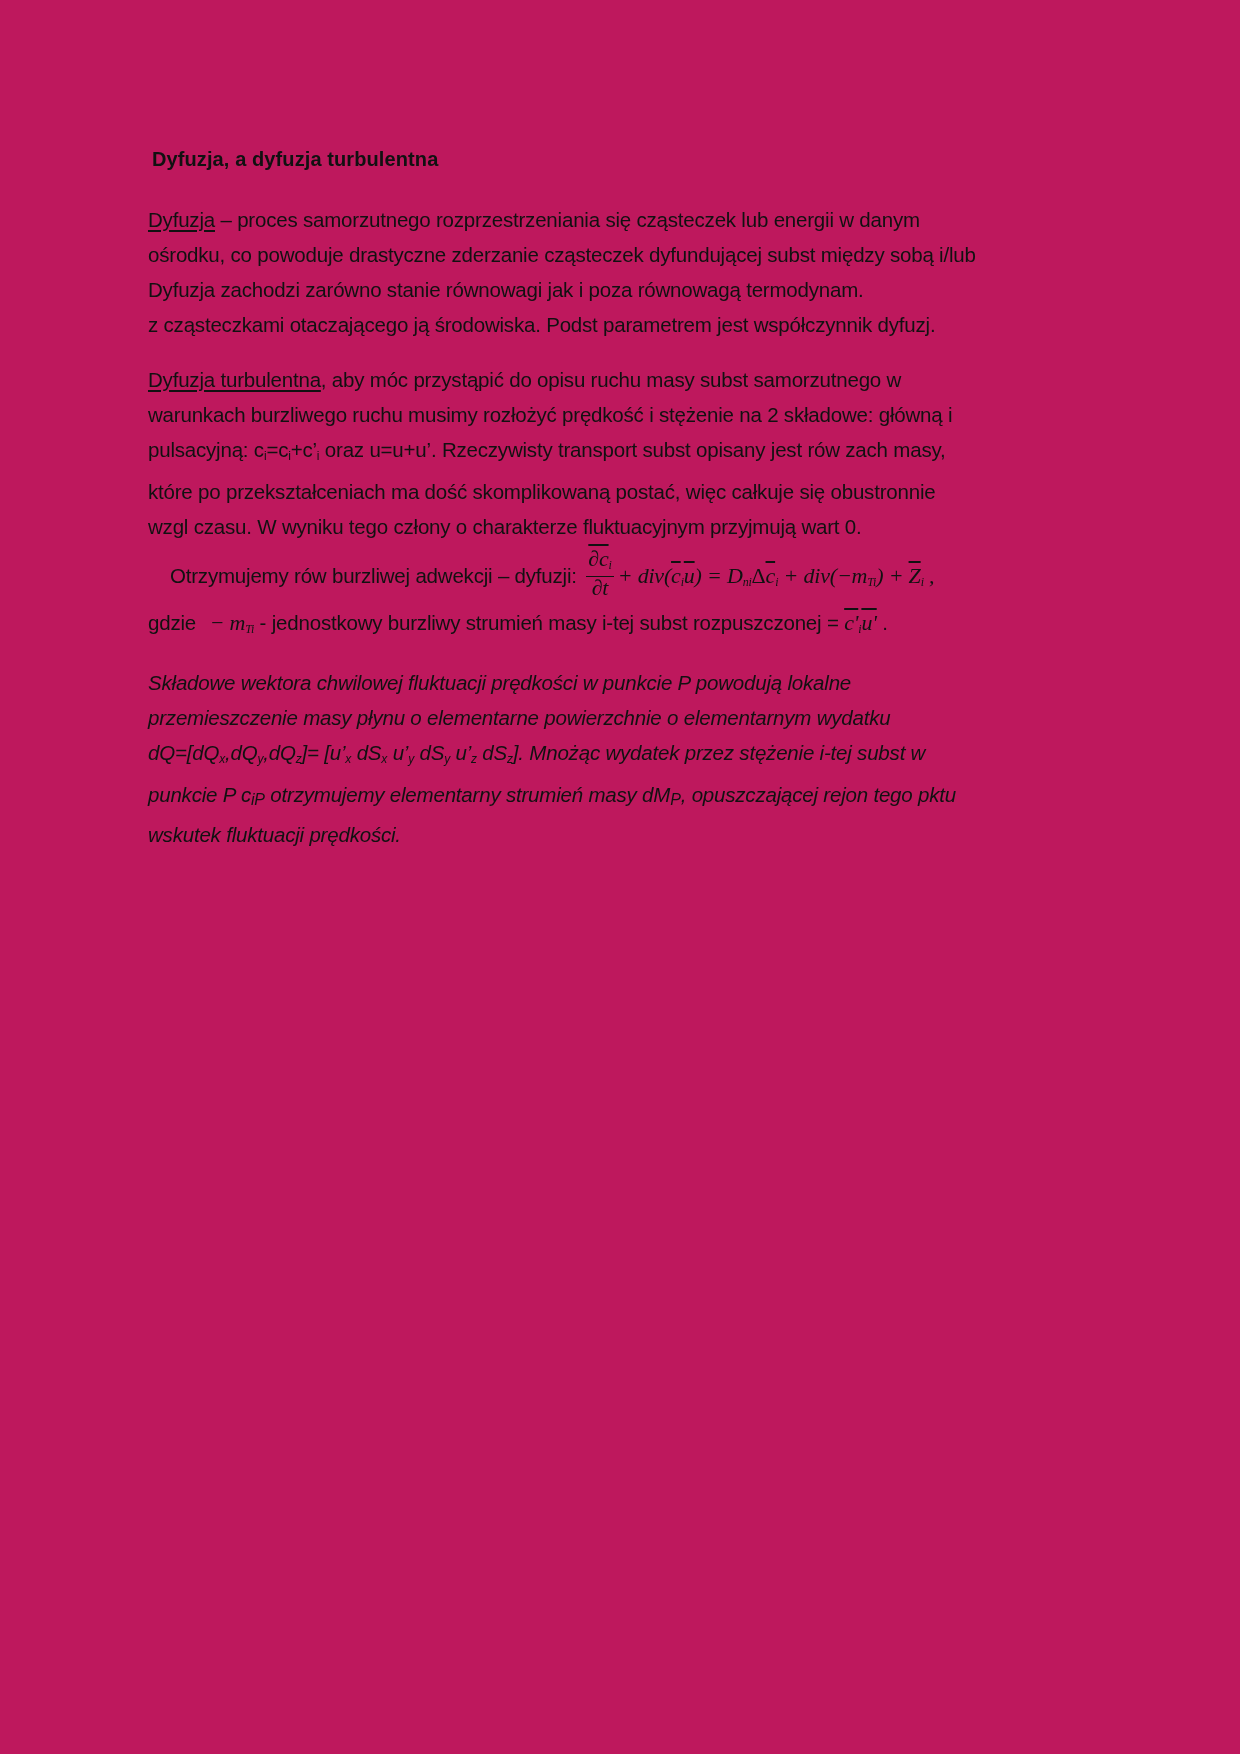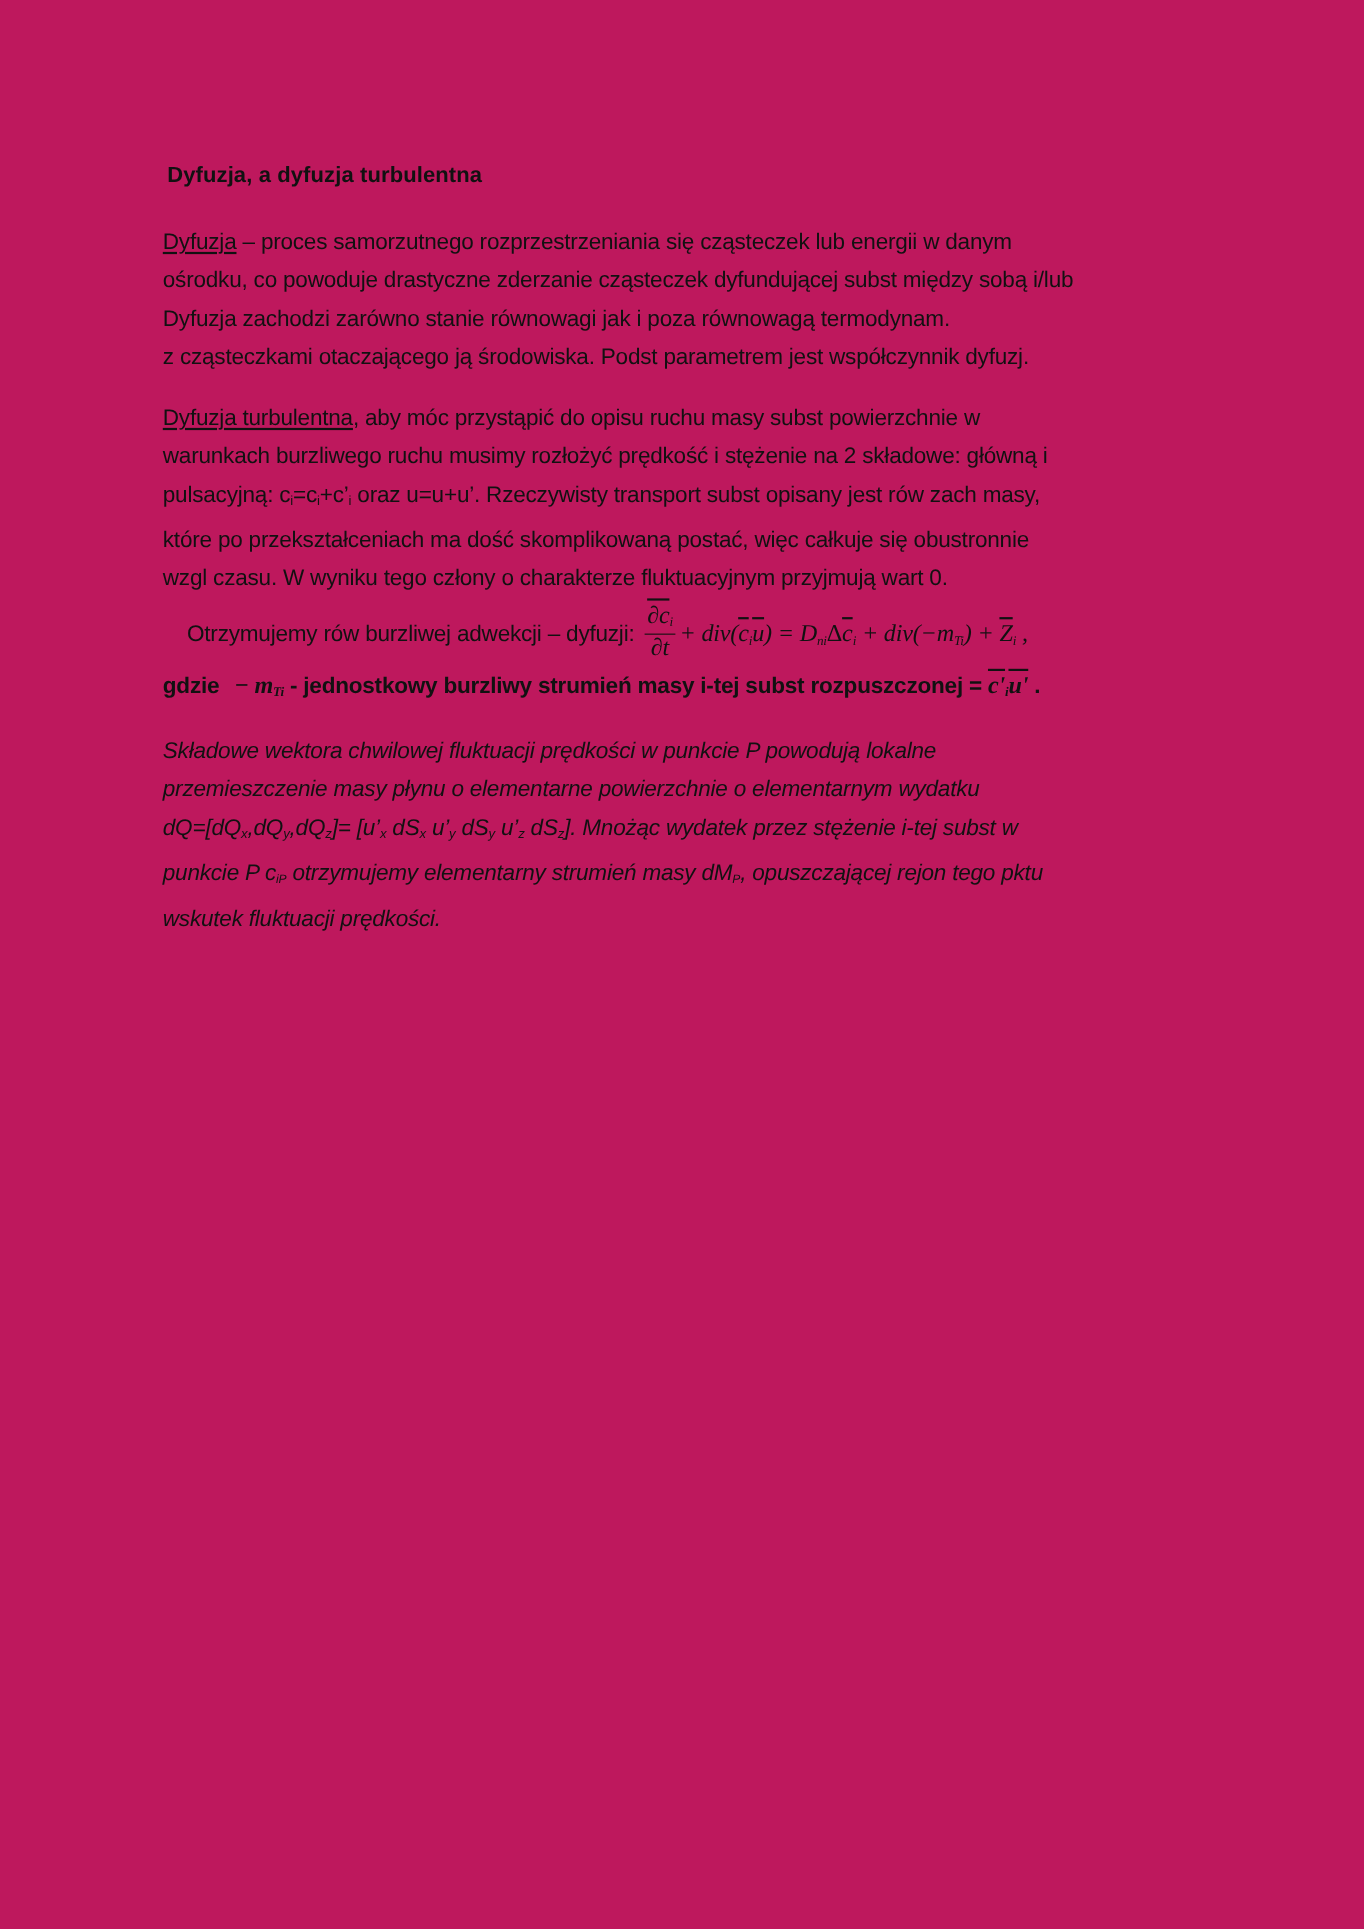--- a/index.html
+++ b/index.html
@@ -10,57 +10,57 @@
   .para { position: absolute; left: 148px; width: 950px; font-size: 20.5px; line-height: 35px; letter-spacing: -0.2px; }
   .line { white-space: nowrap; display: block; }
   .u { text-decoration: underline; text-underline-offset: 3px; }
   .math { font-family: "Liberation Serif", "DejaVu Serif", serif; font-style: italic; font-size: 22px; }
   .up { font-style: normal; }
   .frac { display: inline-block; vertical-align: middle; text-align: center; margin: 0 4px; line-height: 22px; position: relative; top: -4px; }
   .frac .num { display: block; border-bottom: 1.5px solid #111; padding: 0 2px; }
   .frac .den { display: block; padding: 0 2px; }
   .ol { text-decoration: overline; }
   sub { font-size: 12px; vertical-align: -3px; }
-  .sub-small { font-size: 11px; }
+  .sub-small { font-size: 16px; }
 </style>
 </head>
 <body>
 
 <div class="page">
 
   <div class="title">Dyfuzja, a dyfuzja turbulentna</div>
 
   <div class="para" style="top:202px;">
     <span class="line"><span class="u">Dyfuzja</span><span> – proces samorzutnego rozprzestrzeniania się cząsteczek lub energii w danym</span></span>
     <span class="line">ośrodku, co powoduje drastyczne zderzanie cząsteczek dyfundującej subst między sobą i/lub</span>
     <span class="line">Dyfuzja zachodzi zarówno stanie równowagi jak i poza równowagą termodynam.</span>
     <span class="line">z cząsteczkami otaczającego ją środowiska. Podst parametrem jest współczynnik dyfuzj.</span>
   </div>
 
   <div class="para" style="top:362px;">
-    <span class="line"><span class="u">Dyfuzja turbulentna</span><span>, aby móc przystąpić do opisu ruchu masy subst powierzchnie w</span></span>
+    <span class="line"><span class="u">Dyfuzja turbulentna</span><span>, aby móc przystąpić do opisu ruchu masy subst samorzutnego w</span></span>
     <span class="line">warunkach burzliwego ruchu musimy rozłożyć prędkość i stężenie na 2 składowe: główną i</span>
     <span class="line"><span>pulsacyjną: c</span><sub>i</sub><span>=c</span><sub>i</sub><span>+c’</span><sub>i</sub><span> oraz u=u+u’. Rzeczywisty transport subst opisany jest rów zach masy,</span></span>
     <span class="line">które po przekształceniach ma dość skomplikowaną postać, więc całkuje się obustronnie</span>
     <span class="line">wzgl czasu. W wyniku tego człony o charakterze fluktuacyjnym przyjmują wart 0.</span>
   </div>
 
   <div class="para" style="top:552px;margin-left:22px;">
     <span class="line">
       <span>Otrzymujemy rów burzliwej adwekcji – dyfuzji:</span>
       <span class="math">
         <span class="frac">
           <span class="num"><span class="ol">∂c</span><sub>i</sub></span>
           <span class="den">∂t</span>
         </span><span>+ div(</span><span class="ol">c</span><sub>i</sub><span class="ol">u</span><span>) = D</span><sub>ni</sub><span class="up">Δ</span><span class="ol">c</span><sub>i</sub><span> + div(−m</span><sub>Ti</sub><span>) + </span><span class="ol">Z</span><sub>i</sub><span> ,</span>
       </span>
     </span>
   </div>
 
-  <div class="para" style="top:605px;font-weight:bold;">
+  <div class="para" style="top:605px;">
     <span class="line">
       <span>gdzie</span>
       <span class="math" style="margin-left:8px;"><span>− m</span><sub>Ti</sub></span><span> - jednostkowy burzliwy strumień masy i-tej subst rozpuszczonej = </span><span class="math"><span class="ol">c'</span><sub>i</sub><span class="ol">u'</span></span><span> .</span>
     </span>
   </div>
 
   <div class="para" style="top:665px;font-style:italic;">
     <span class="line">Składowe wektora chwilowej fluktuacji prędkości w punkcie P powodują lokalne</span>
     <span class="line">przemieszczenie masy płynu o elementarne powierzchnie o elementarnym wydatku</span>
     <span class="line"><span>dQ=[dQ</span><sub>x</sub><span>,dQ</span><sub>y</sub><span>,dQ</span><sub>z</sub><span>]= [u’</span><sub>x</sub><span> dS</span><sub>x</sub><span> u’</span><sub>y</sub><span> dS</span><sub>y</sub><span> u’</span><sub>z</sub><span> dS</span><sub>z</sub><span>]. Mnożąc wydatek przez stężenie i-tej subst w</span></span>

